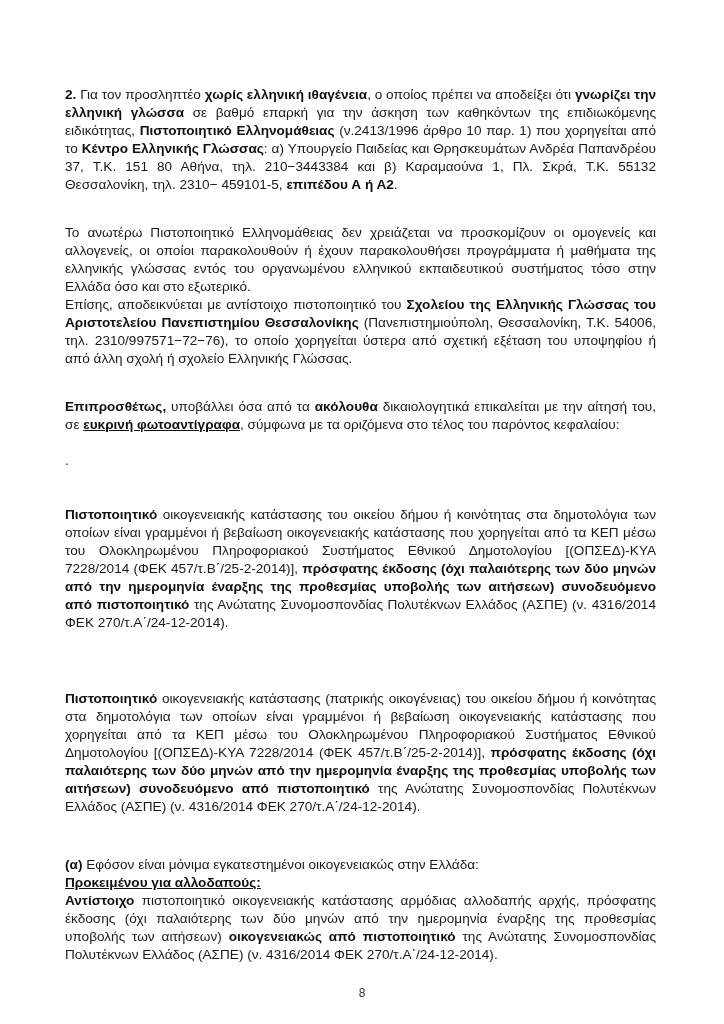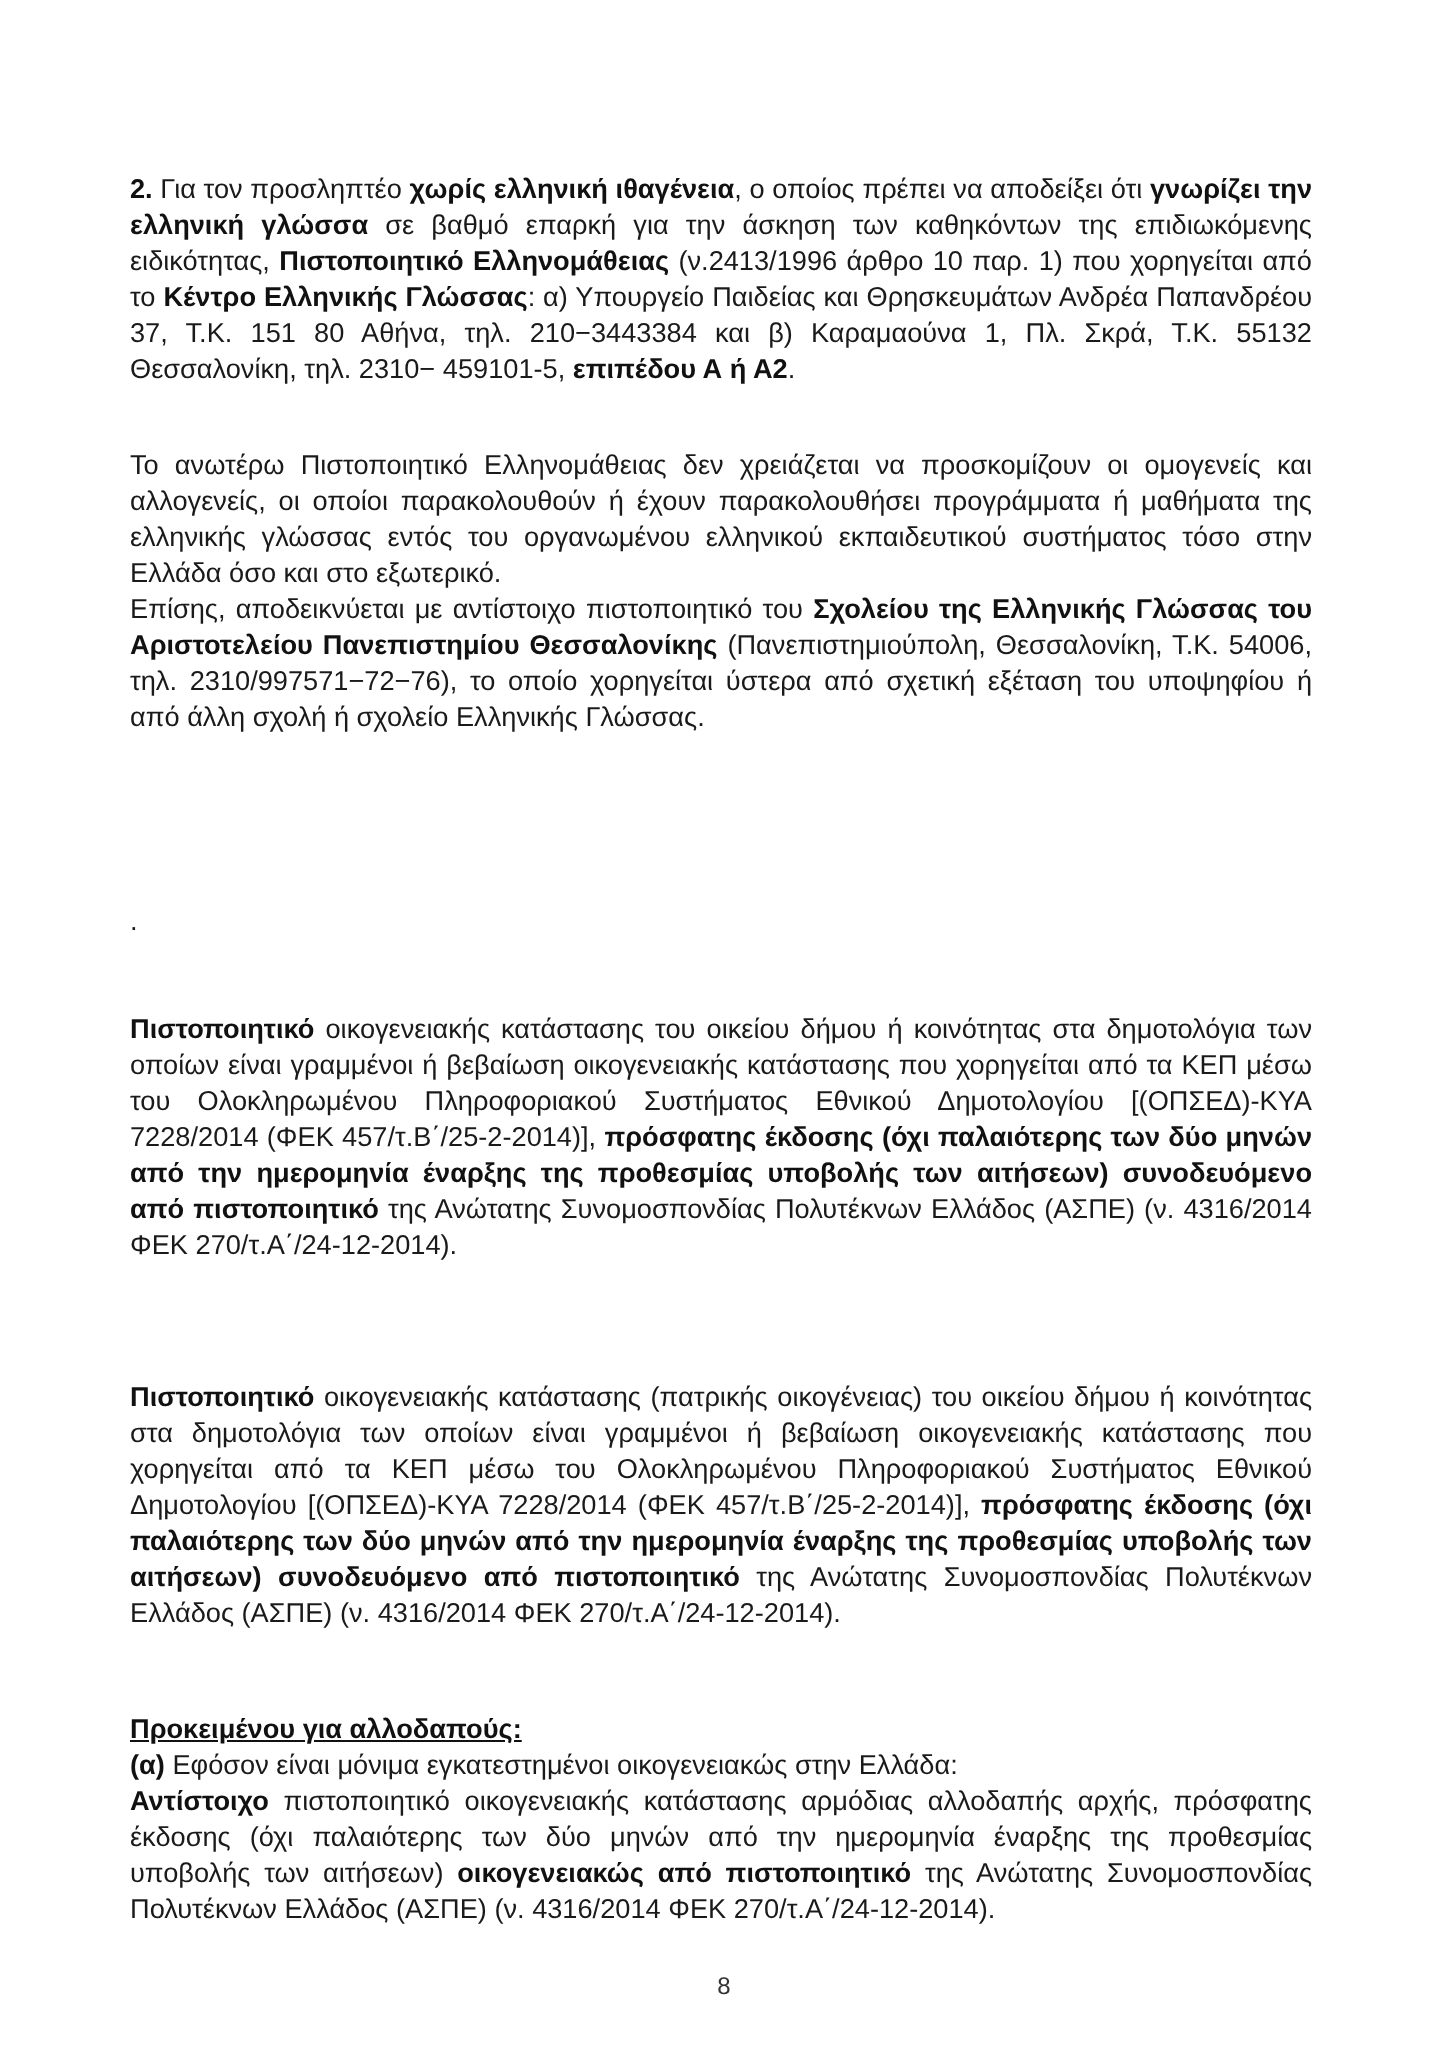--- a/index.html
+++ b/index.html
@@ -21,32 +21,35 @@
   <div class="blk" style="top:86px;">
     <b>2.</b><span> Για τον προσληπτέο </span><b>χωρίς ελληνική ιθαγένεια</b><span>, ο οποίος πρέπει να αποδείξει ότι </span><b>γνωρίζει την ελληνική γλώσσα</b><span> σε βαθμό επαρκή για την άσκηση των καθηκόντων της επιδιωκόμενης ειδικότητας, </span><b>Πιστοποιητικό Ελληνομάθειας</b><span> (ν.2413/1996 άρθρο 10 παρ. 1) που χορηγείται από το </span><b>Κέντρο Ελληνικής Γλώσσας</b><span>: α) Υπουργείο Παιδείας και Θρησκευμάτων Ανδρέα Παπανδρέου 37, Τ.Κ. 151 80 Αθήνα, τηλ. 210−3443384 και β) Καραμαούνα 1, Πλ. Σκρά, Τ.Κ. 55132 Θεσσαλονίκη, τηλ. 2310− 459101-5, </span><b>επιπέδου Α ή Α2</b><span>.</span>
   </div>
 
   <div class="blk" style="top:212px;margin-top:12px;">Το ανωτέρω Πιστοποιητικό Ελληνομάθειας δεν χρειάζεται να προσκομίζουν οι ομογενείς και αλλογενείς, οι οποίοι παρακολουθούν ή έχουν παρακολουθήσει προγράμματα ή μαθήματα της ελληνικής γλώσσας εντός του οργανωμένου ελληνικού εκπαιδευτικού συστήματος τόσο στην Ελλάδα όσο και στο εξωτερικό.</div>
 
   <div class="blk" style="top:296px;">
     <span>Επίσης, αποδεικνύεται με αντίστοιχο πιστοποιητικό του </span><b>Σχολείου της Ελληνικής Γλώσσας του Αριστοτελείου Πανεπιστημίου Θεσσαλονίκης</b><span> (Πανεπιστημιούπολη, Θεσσαλονίκη, Τ.Κ. 54006, τηλ. 2310/997571−72−76), το οποίο χορηγείται ύστερα από σχετική εξέταση του υποψηφίου ή από άλλη σχολή ή σχολείο Ελληνικής Γλώσσας.</span>
   </div>
 
+  <div class="blk" style="top:398px;">
+    <b>Επιπροσθέτως,</b><span> υποβάλλει όσα από τα </span><b>ακόλουθα</b><span> δικαιολογητικά επικαλείται με την αίτησή  του, σε </span><b class="u">ευκρινή φωτοαντίγραφα</b><span>, σύμφωνα με τα οριζόμενα στο τέλος του παρόντος κεφαλαίου:</span>
+  </div>
 
   <div class="blk" style="top:452px;">.</div>
 
 
   <div class="blk" style="top:506px;">
     <p><b>Πιστοποιητικό</b><span> οικογενειακής κατάστασης του οικείου δήμου ή κοινότητας στα δημοτολόγια των οποίων είναι γραμμένοι ή βεβαίωση οικογενειακής κατάστασης που χορηγείται από τα ΚΕΠ μέσω του Ολοκληρωμένου Πληροφοριακού Συστήματος Εθνικού Δημοτολογίου [(ΟΠΣΕΔ)-ΚΥΑ 7228/2014 (ΦΕΚ 457/τ.Β΄/25-2-2014)], </span><b>πρόσφατης έκδοσης (όχι παλαιότερης των δύο μηνών από την ημερομηνία έναρξης της προθεσμίας υποβολής των αιτήσεων) συνοδευόμενο από πιστοποιητικό</b><span> της Ανώτατης Συνομοσπονδίας Πολυτέκνων Ελλάδος (ΑΣΠΕ) (ν. 4316/2014 ΦΕΚ 270/τ.Α΄/24-12-2014).</span></p>
   </div>
 
   <div class="blk" style="top:690px;">
     <p><b>Πιστοποιητικό</b><span> οικογενειακής κατάστασης (πατρικής οικογένειας) του οικείου δήμου ή κοινότητας στα δημοτολόγια των οποίων είναι γραμμένοι ή βεβαίωση οικογενειακής κατάστασης που χορηγείται από τα ΚΕΠ μέσω του Ολοκληρωμένου Πληροφοριακού Συστήματος Εθνικού Δημοτολογίου [(ΟΠΣΕΔ)-ΚΥΑ 7228/2014 (ΦΕΚ 457/τ.Β΄/25-2-2014)], </span><b>πρόσφατης έκδοσης (όχι παλαιότερης των δύο μηνών από την ημερομηνία έναρξης της προθεσμίας υποβολής των αιτήσεων) συνοδευόμενο από πιστοποιητικό</b><span> της Ανώτατης Συνομοσπονδίας Πολυτέκνων Ελλάδος (ΑΣΠΕ) (ν. 4316/2014 ΦΕΚ 270/τ.Α΄/24-12-2014).</span></p>
   </div>
 
   <div class="blk" style="top:856px;">
+    <p><b>(α)</b><span> Εφόσον είναι μόνιμα εγκατεστημένοι οικογενειακώς στην Ελλάδα:</span></p>
     <p><b class="u">Προκειμένου για αλλοδαπούς:</b></p>
-    <p><b>(α)</b><span> Εφόσον είναι μόνιμα εγκατεστημένοι οικογενειακώς στην Ελλάδα:</span></p>
     <p><b>Αντίστοιχο</b><span> πιστοποιητικό οικογενειακής κατάστασης αρμόδιας αλλοδαπής αρχής, πρόσφατης έκδοσης (όχι παλαιότερης των δύο μηνών από την ημερομηνία έναρξης της προθεσμίας υποβολής των αιτήσεων) </span><b>οικογενειακώς από πιστοποιητικό</b><span> της Ανώτατης Συνομοσπονδίας Πολυτέκνων Ελλάδος (ΑΣΠΕ) (ν. 4316/2014 ΦΕΚ 270/τ.Α΄/24-12-2014).</span></p>
   </div>
 
   <div class="pn">8</div>
 </div>
 
 </body></html>

